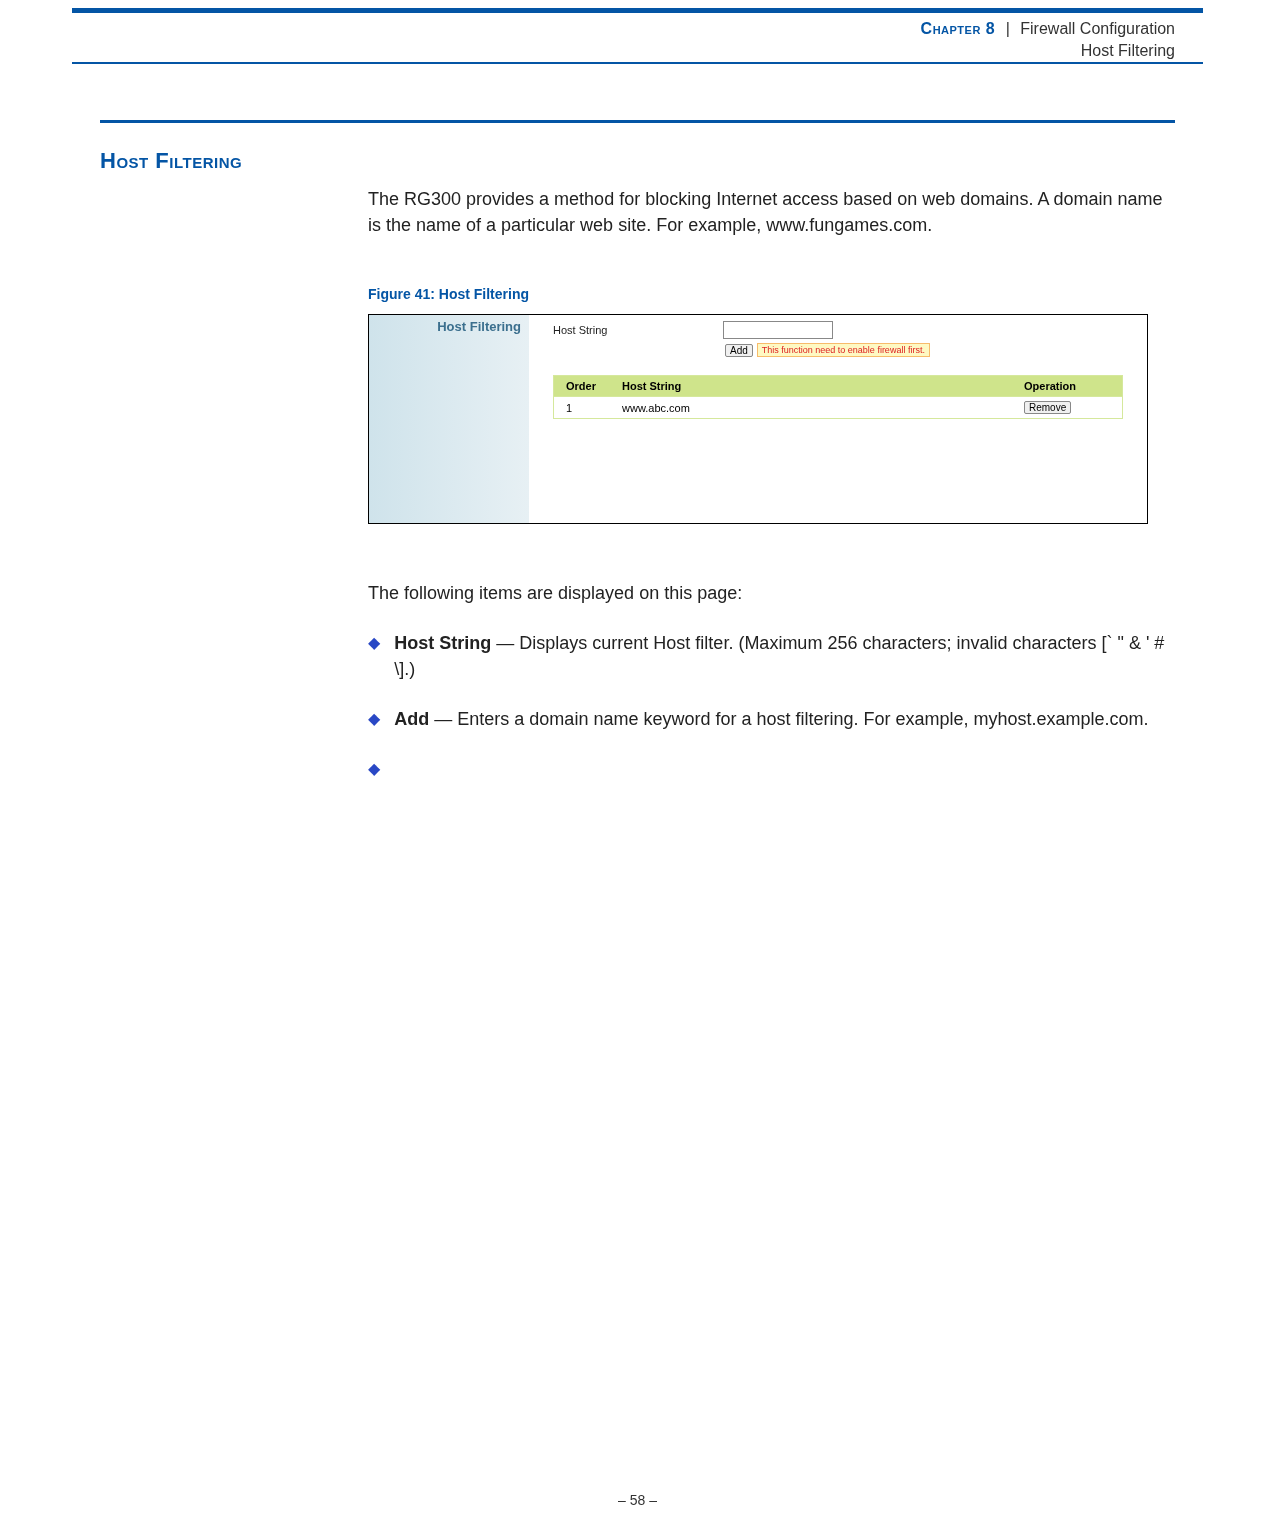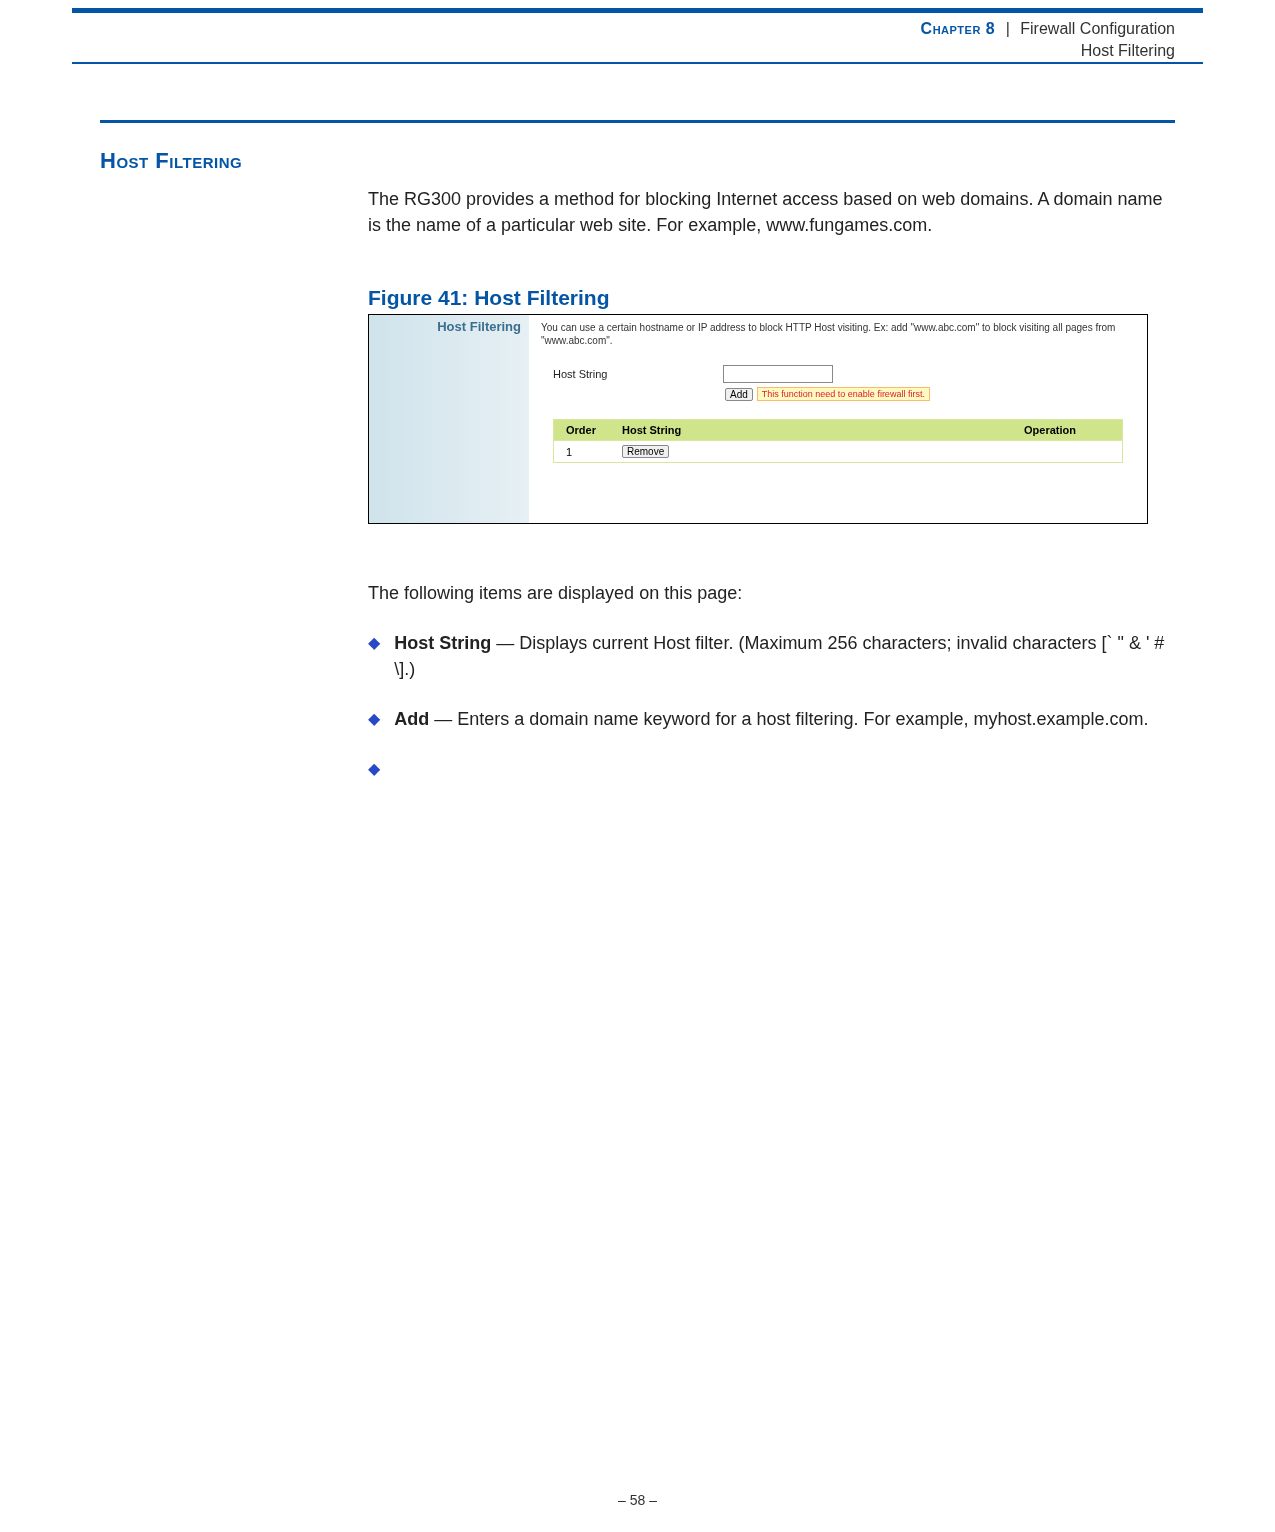--- a/index.html
+++ b/index.html
@@ -69,21 +69,21 @@
       color: #222;
       font-size: 18px;
       line-height: 1.45;
     }
     .fig-caption {
       position: absolute;
       top: 286px;
       left: 368px;
       color: #0455a5;
       font-weight: bold;
-      font-size: 21px;
+      font-size: 14px;
     }
     .figure-box {
       position: absolute;
       top: 314px;
       left: 368px;
       width: 780px;
       height: 210px;
       border: 1px solid #000;
       background: #fff;
     }
@@ -224,37 +224,37 @@
 
 <div class="body-text">The RG300 provides a method for blocking Internet access based on web domains. A domain name is the name of a particular web site. For example, www.fungames.com.</div>
 
 <div class="fig-caption">Figure 41:  Host Filtering</div>
 
 <div class="figure-box">
   <div class="fig-sidebar">
     <div class="fig-sidebar-title">Host Filtering</div>
   </div>
   <div class="fig-main">
-    <div class="fig-desc">You can use a certain hostname or IP address to block HTTP Host visiting. Ex: add "www.abc.com" to block visiting all pages from "www.abc.com".</div>
     <div class="fig-row">
       <label>Host String</label>
       <input class="fig-input" value="" style="">
     </div>
     <div class="fig-add-row">
       <button class="fig-btn">Add</button>
       <span class="fig-warn">This function need to enable firewall first.</span>
     </div>
     <div class="fig-table">
       <div class="fig-thead">
         <div class="col-order">Order</div>
         <div class="col-host">Host String</div>
         <div class="col-op">Operation</div>
       </div>
       <div class="fig-trow">
         <div class="col-order">1</div>
+        <div class="col-host">www.abc.com</div>
         <div class="col-op">
           <button class="fig-btn">Remove</button>
         </div>
       </div>
     </div>
   </div>
 </div>
 
 <div class="body-text-2">The following items are displayed on this page:</div>
 

